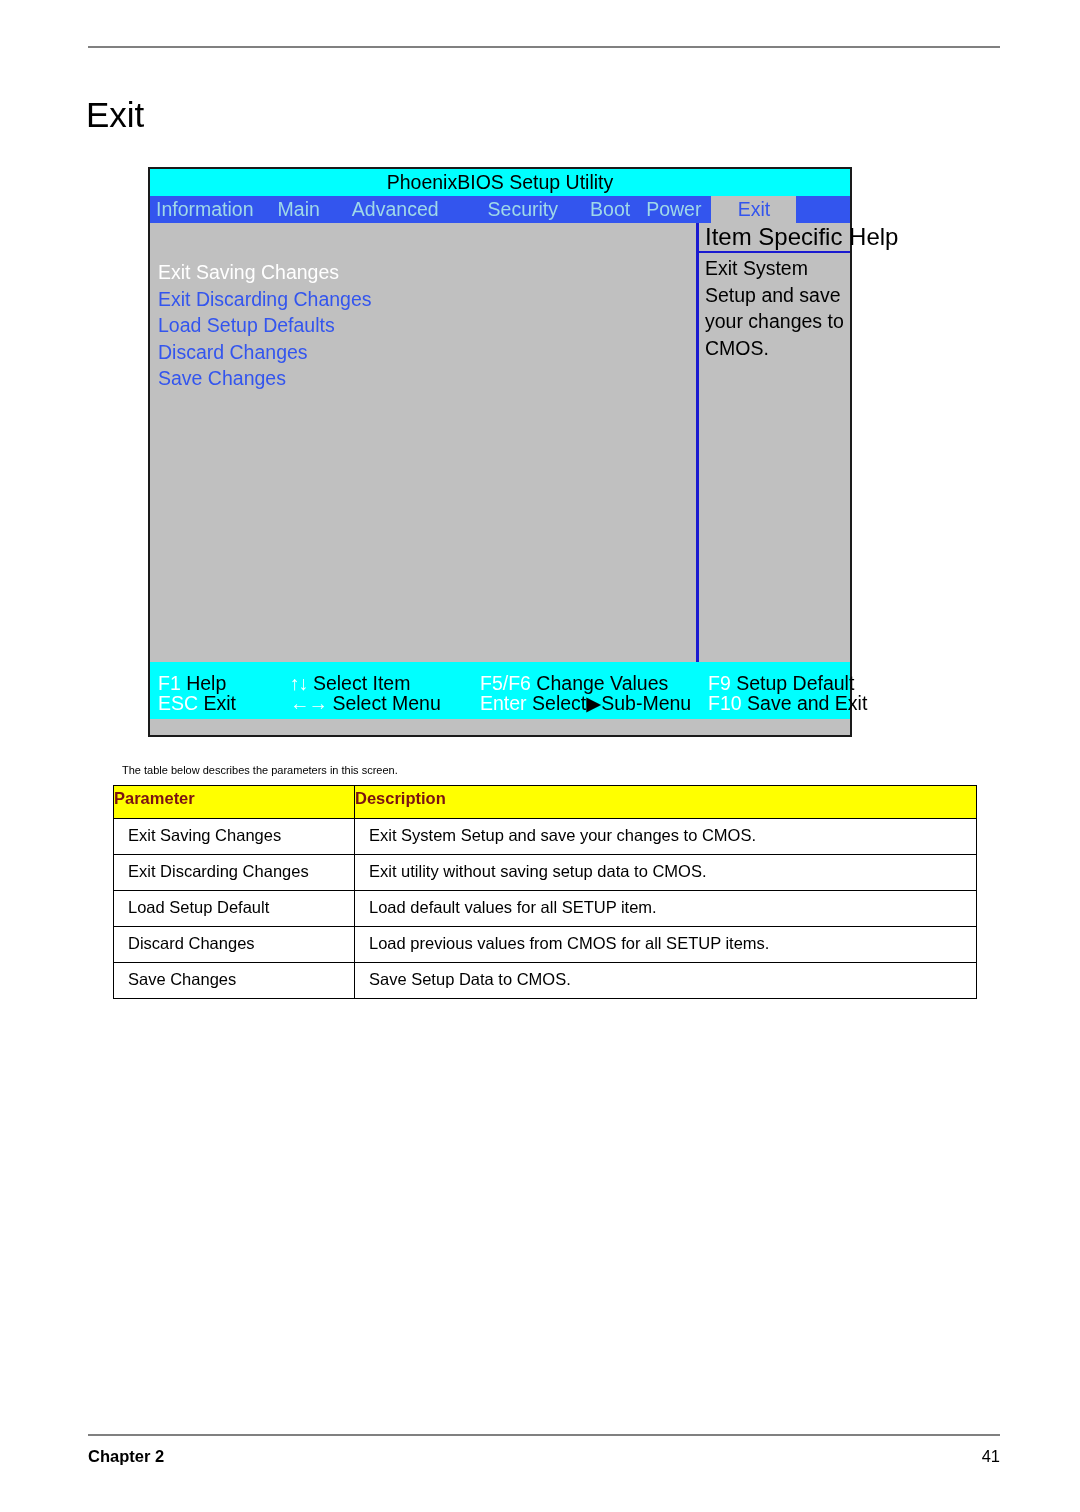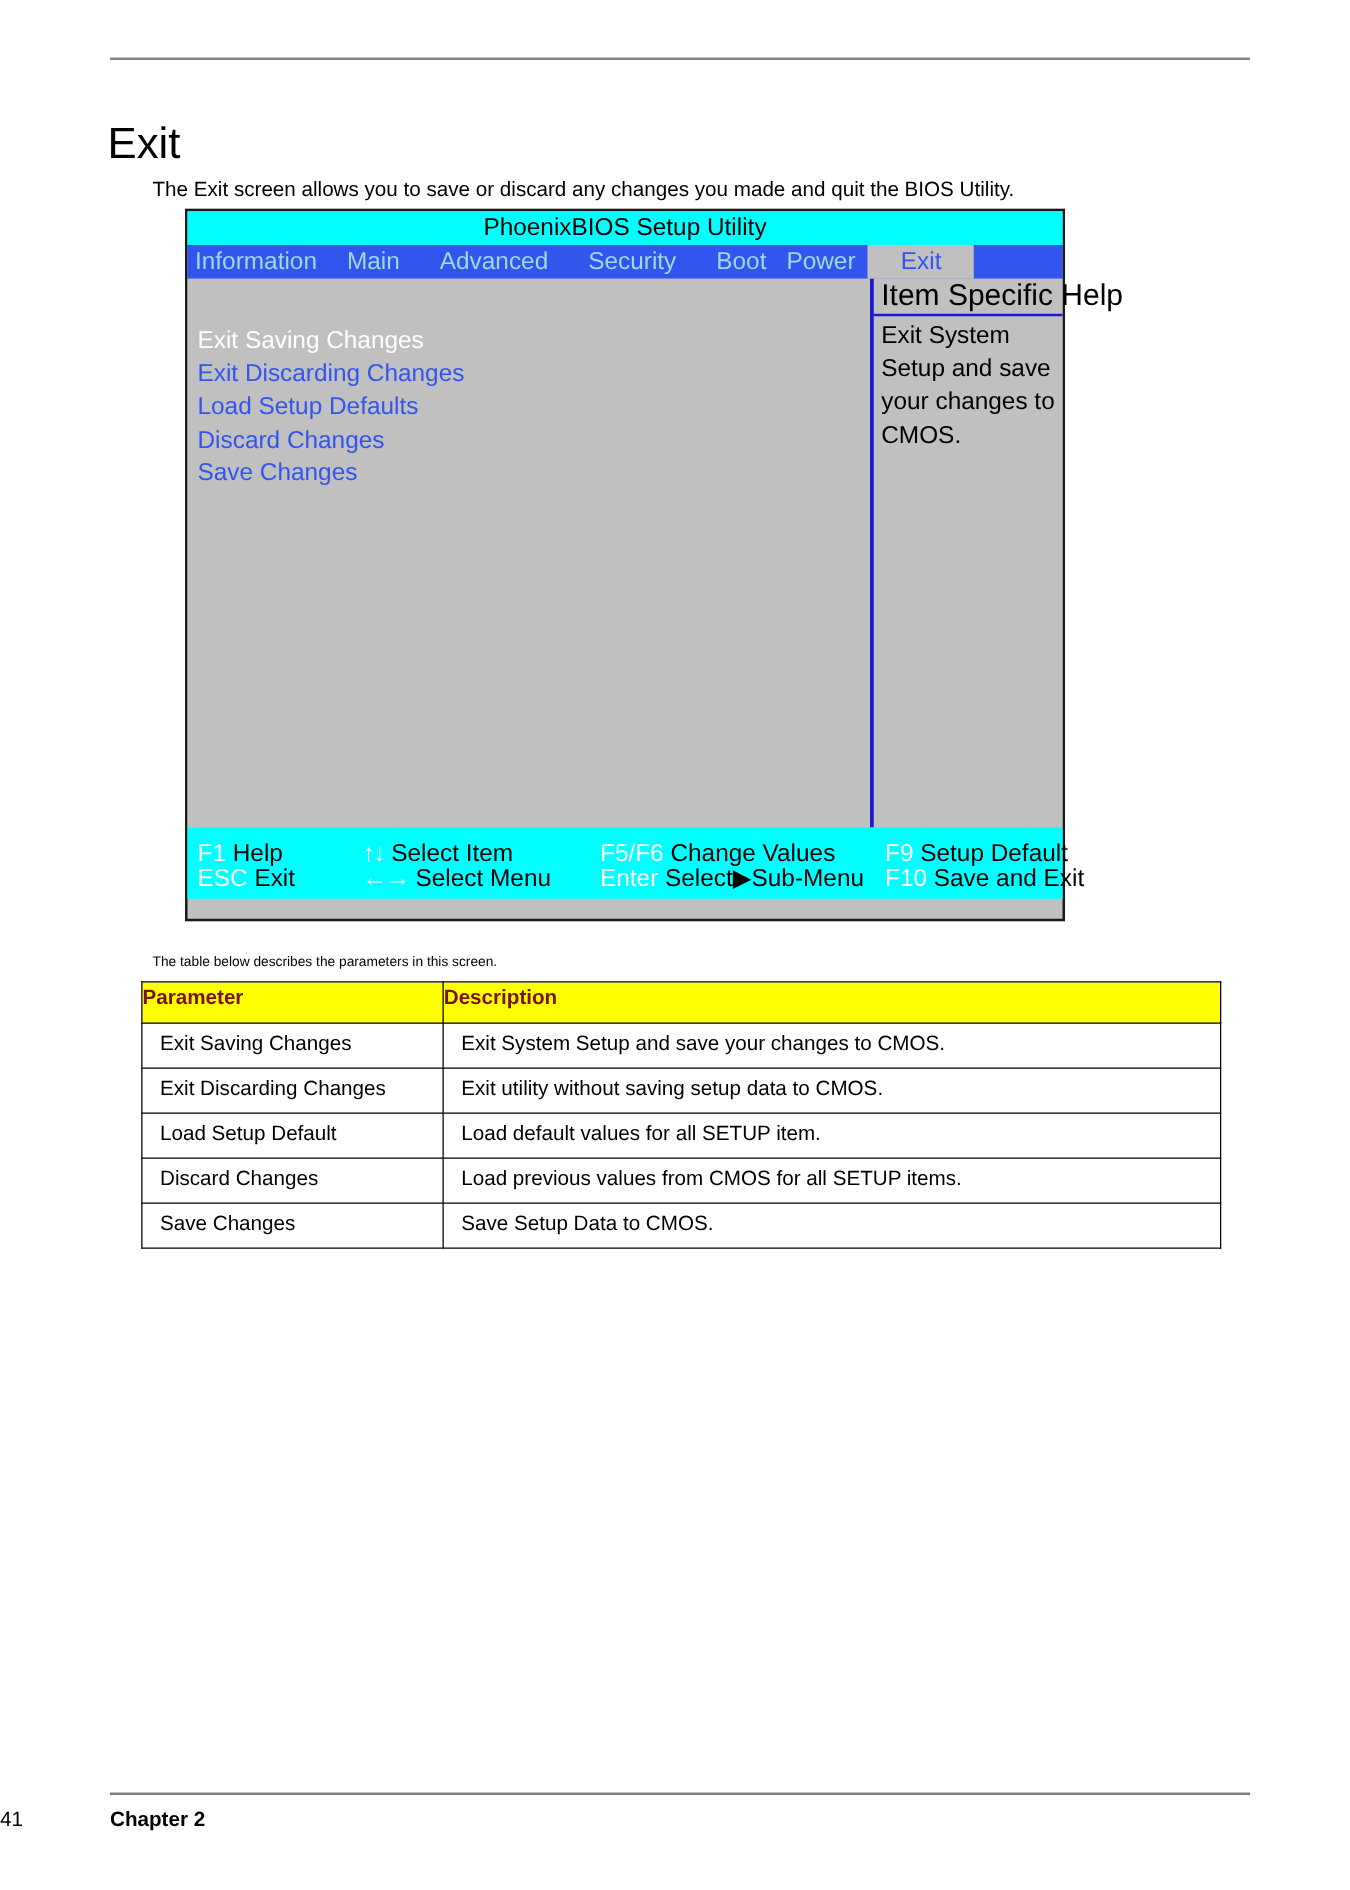--- a/index.html
+++ b/index.html
@@ -226,50 +226,50 @@
     top: 1447px;
     font-size: 16.5px;
     font-weight: bold;
     color: #000;
   }
   .footer-right {
     position: absolute;
     left: 0;
     width: 1000px;
     top: 1447px;
+    text-align: right;
     font-size: 16.5px;
     color: #000;
   }
 </style>
 </head>
 <body>
 
 <div class="page">
 
   <div class="rule rule-top"></div>
 
   <h1 class="page-title">Exit</h1>
 
-  <p class="intro-text">The Exit screen allows you to save or discard any changes you made and quit the BIOS Utility.</p>
 
   <div class="bios">
 
     <div class="bios-title">PhoenixBIOS Setup Utility</div>
 
     <div class="bios-menubar">
       <div class="menu-tab" style="padding-left:6px;padding-right:24px;">
         <span>Information</span>
       </div>
       <div class="menu-tab" style="padding-right:32px;">
         <span>Main</span>
       </div>
       <div class="menu-tab" style="padding-right:32px;">
         <span>Advanced</span>
       </div>
-      <div class="menu-tab" style="padding-right:32px;">
+      <div class="menu-tab" style="padding-right:32px;margin-left:17px;">
         <span>Security</span>
       </div>
       <div class="menu-tab" style="padding-right:16px;justify-content:center;">
         <span>Boot</span>
       </div>
       <div class="menu-tab" style="padding-right:10px;">
         <span>Power</span>
       </div>
       <div class="menu-tab active" style="width:85px;">
         <span>Exit</span>

